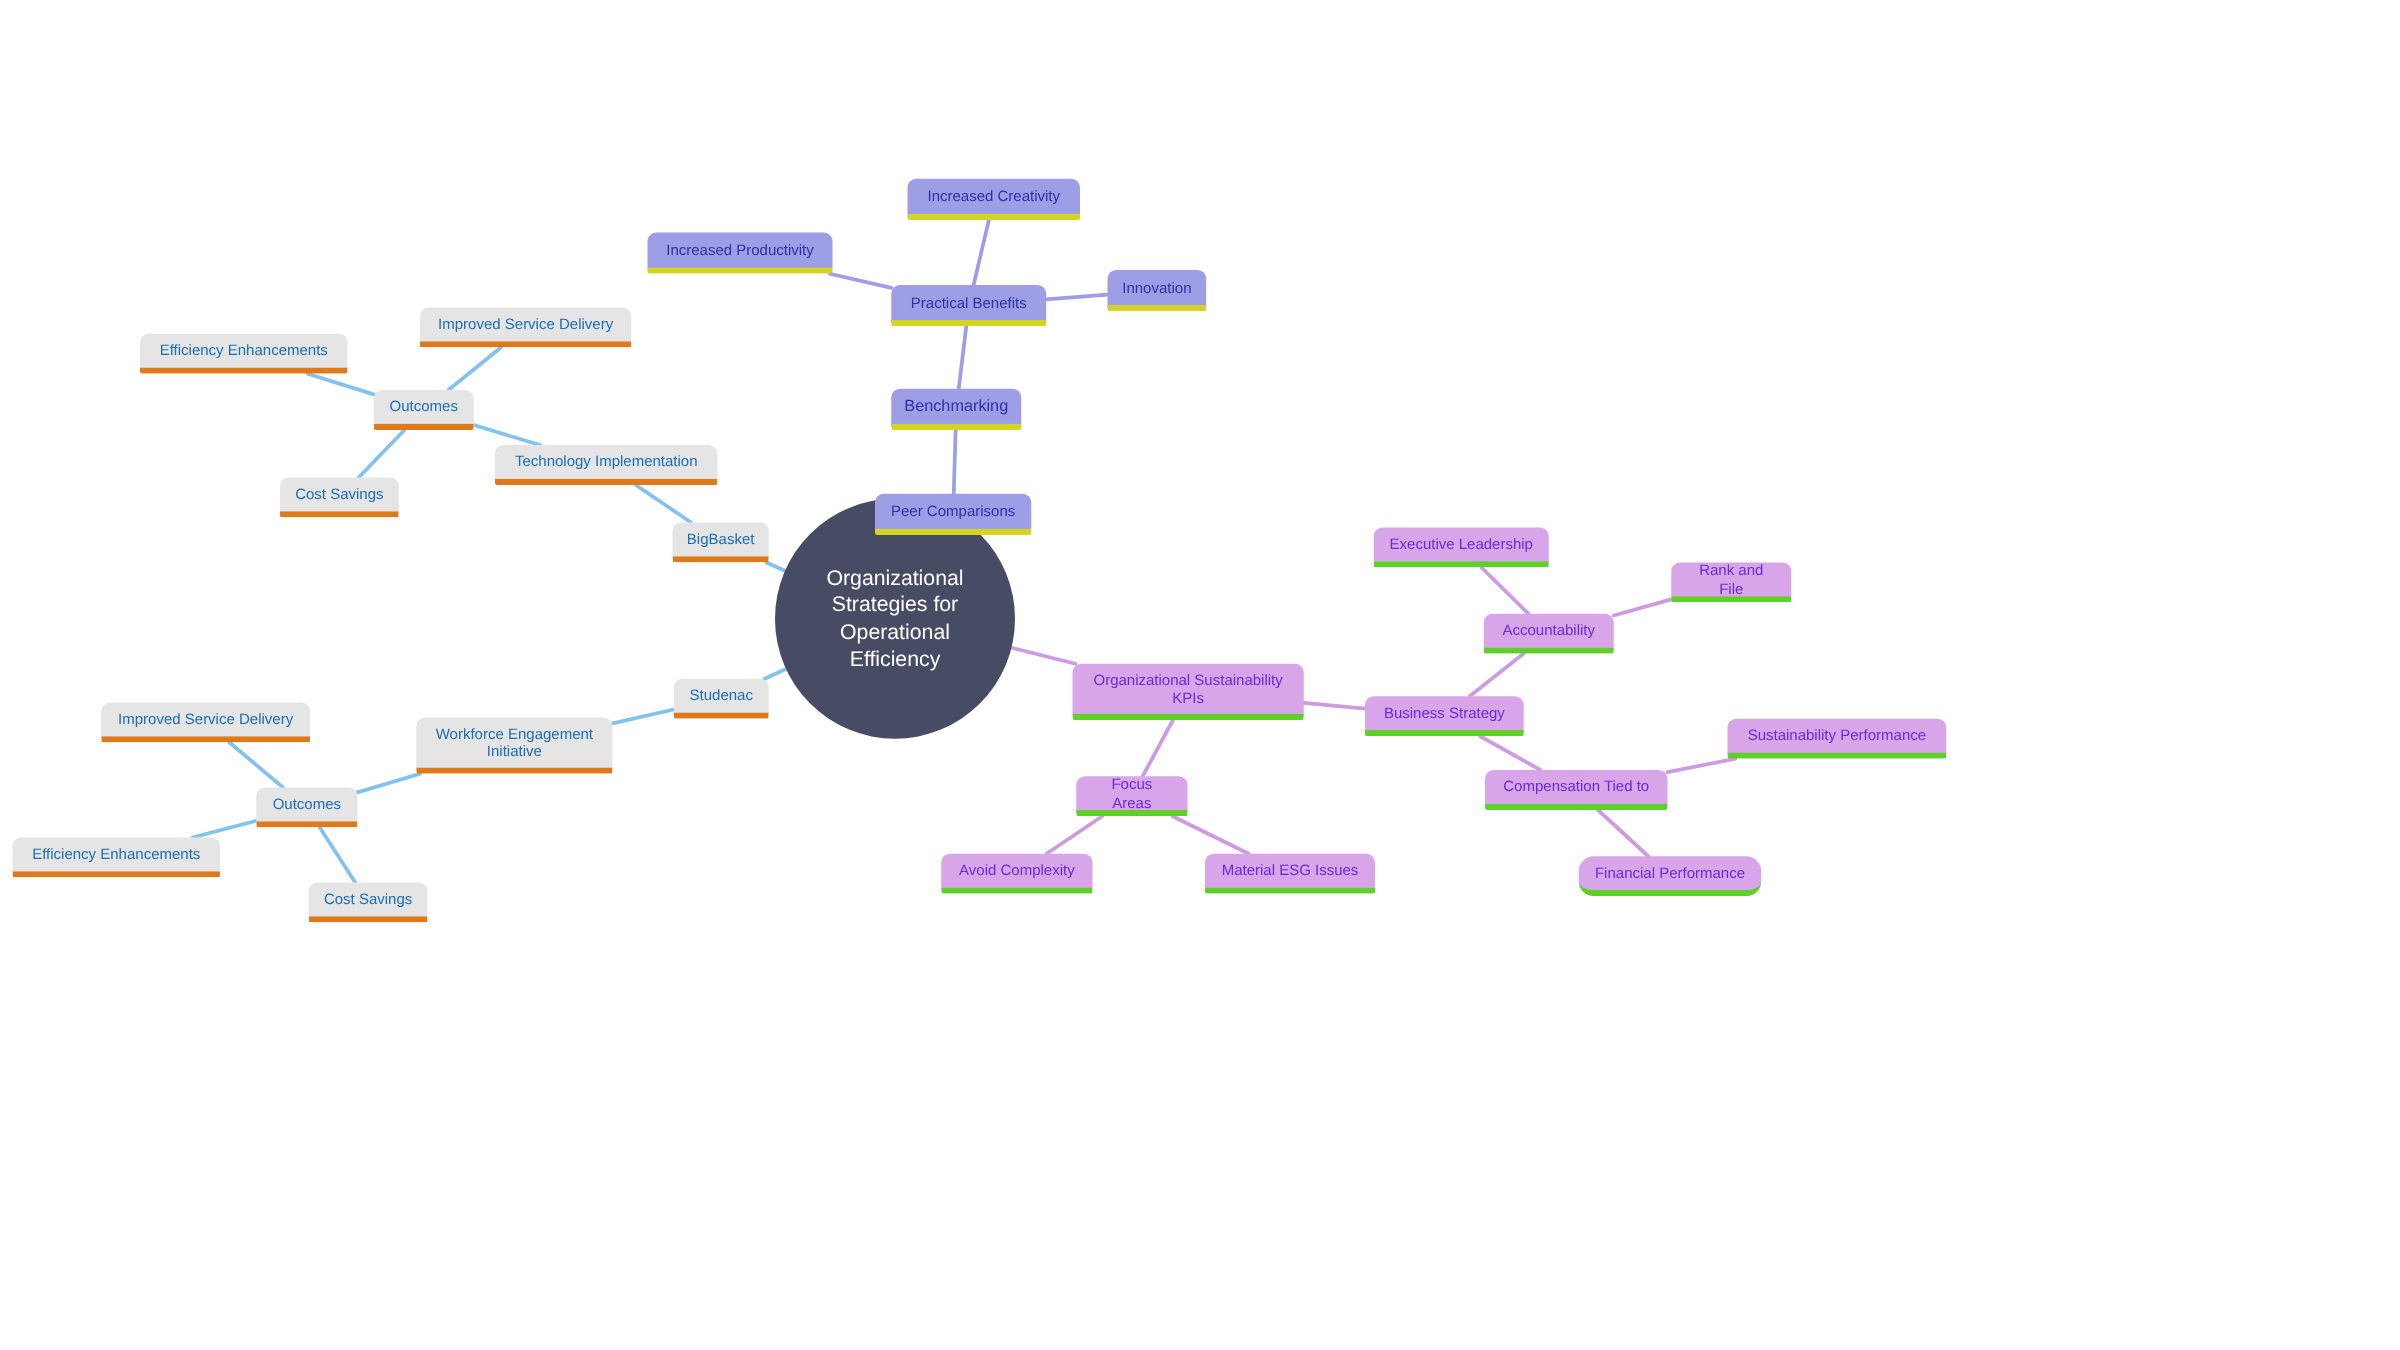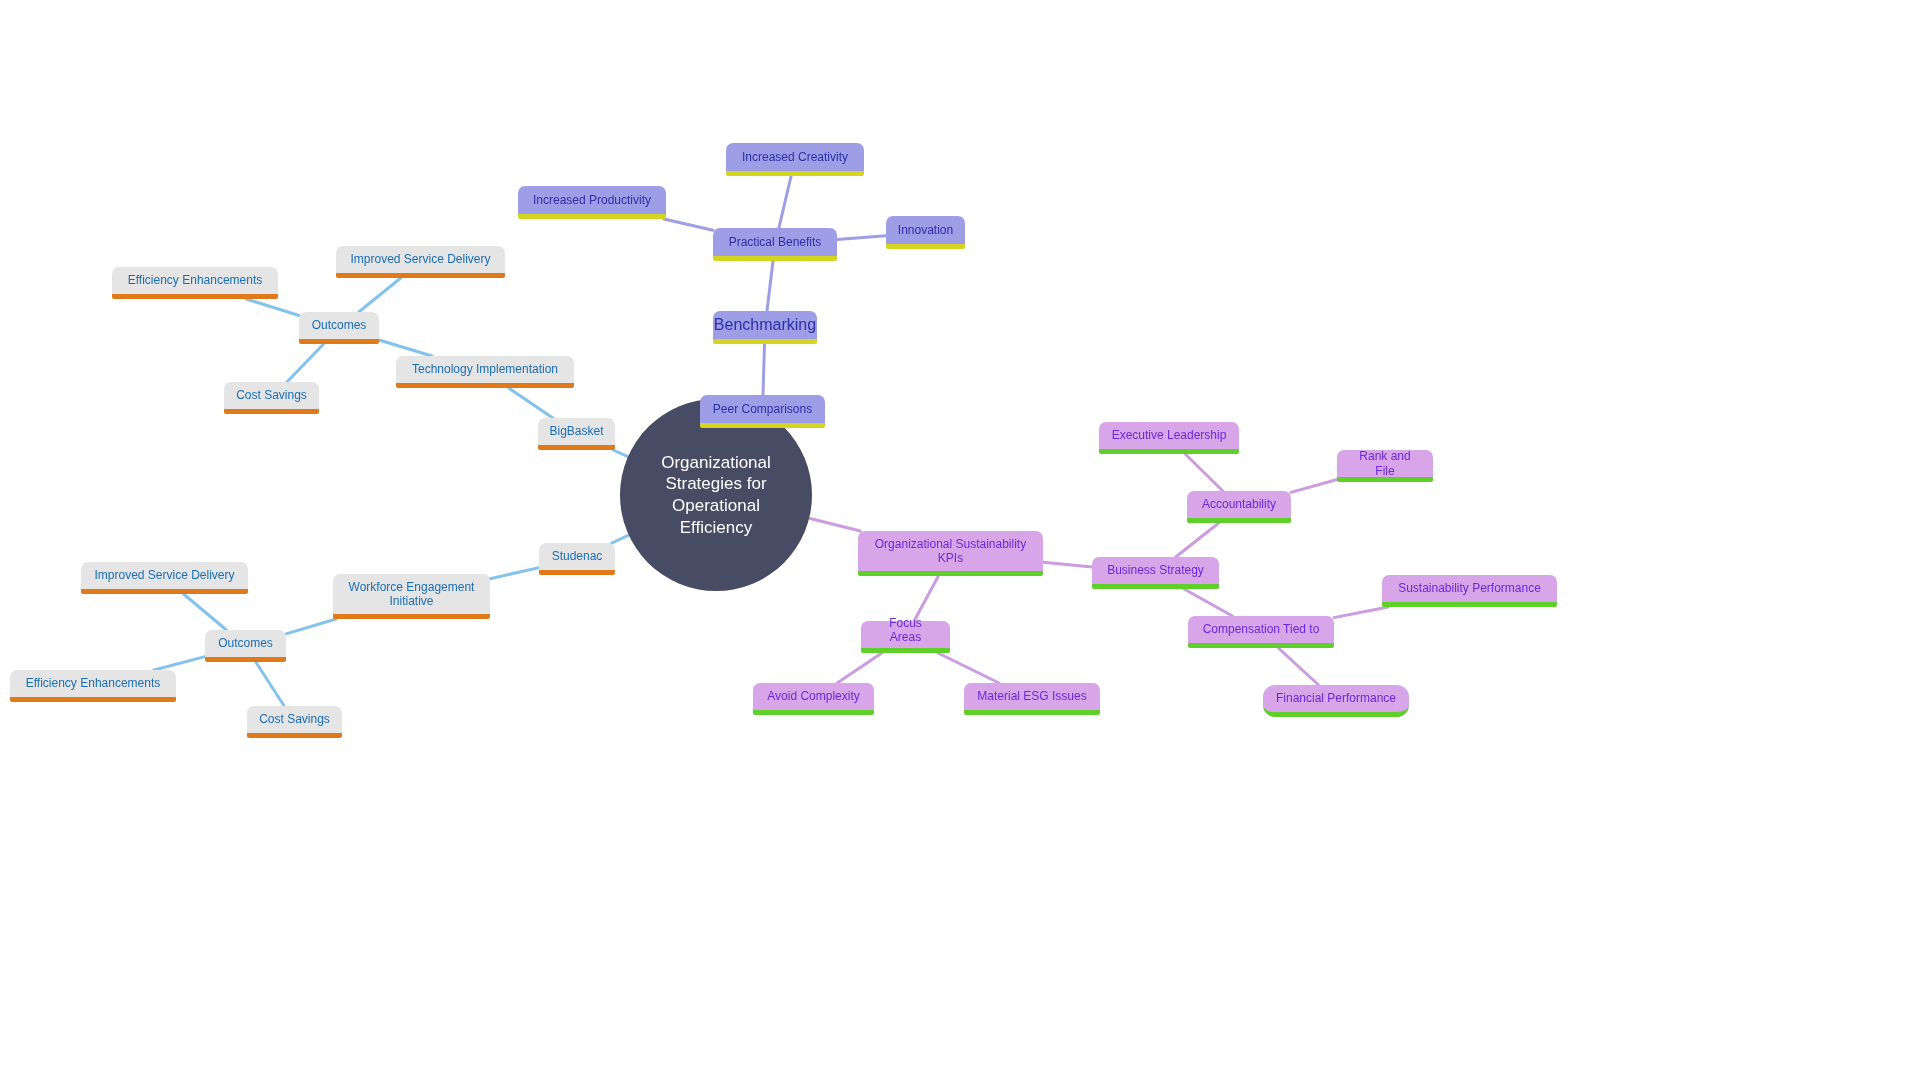--- a/index.html
+++ b/index.html
@@ -103,21 +103,21 @@
       <line x1="1334" y1="617.6450839328537" x2="1388.1341463414633" y2="607" stroke="#cc9be0" stroke-width="3" stroke-linecap="round"></line>
       <line x1="1278.391304347826" y1="648" x2="1318.608695652174" y2="685" stroke="#cc9be0" stroke-width="3" stroke-linecap="round"></line>
     </svg>
   <div id="nodes-layer">
       <div class="center-node" style="left: 620px; top: 399px; width: 192px; height: 192px;"><span>Organizational Strategies for
 Operational Efficiency</span></div>
       <div class="node periwinkle" style="left: 726px; top: 143px; width: 138px; height: 33px; font-size: 12px;"><span>Increased Creativity</span></div>
       <div class="node periwinkle" style="left: 518px; top: 186px; width: 148px; height: 33px; font-size: 12px;"><span>Increased Productivity</span></div>
       <div class="node periwinkle" style="left: 886px; top: 216px; width: 79px; height: 33px; font-size: 12px;"><span>Innovation</span></div>
       <div class="node periwinkle" style="left: 713px; top: 228px; width: 124px; height: 33px; font-size: 12px;"><span>Practical Benefits</span></div>
-      <div class="node periwinkle" style="left: 713px; top: 311px; width: 104px; height: 33px; font-size: 16px;"><span>Benchmarking</span></div>
+      <div class="node periwinkle" style="left: 713px; top: 311px; width: 104px; height: 33px; font-size: 13px;"><span>Benchmarking</span></div>
       <div class="node periwinkle" style="left: 700px; top: 395px; width: 125px; height: 33px; font-size: 12px;"><span>Peer Comparisons</span></div>
       <div class="node blue" style="left: 112px; top: 267px; width: 166px; height: 32px; font-size: 12px;"><span>Efficiency Enhancements</span></div>
       <div class="node blue" style="left: 336px; top: 246px; width: 169px; height: 32px; font-size: 12px;"><span>Improved Service Delivery</span></div>
       <div class="node blue" style="left: 299px; top: 312px; width: 80px; height: 32px; font-size: 12px;"><span>Outcomes</span></div>
       <div class="node blue" style="left: 224px; top: 382px; width: 95px; height: 32px; font-size: 12px;"><span>Cost Savings</span></div>
       <div class="node blue" style="left: 396px; top: 356px; width: 178px; height: 32px; font-size: 12px;"><span>Technology Implementation</span></div>
       <div class="node blue" style="left: 538px; top: 418px; width: 77px; height: 32px; font-size: 12px;"><span>BigBasket</span></div>
       <div class="node blue" style="left: 539px; top: 543px; width: 76px; height: 32px; font-size: 12px;"><span>Studenac</span></div>
       <div class="node blue" style="left: 333px; top: 574px; width: 157px; height: 45px; font-size: 12px;"><span>Workforce Engagement
 Initiative</span></div>
@@ -127,17 +127,17 @@
       <div class="node blue" style="left: 247px; top: 706px; width: 95px; height: 32px; font-size: 12px;"><span>Cost Savings</span></div>
       <div class="node orchid" style="left: 858px; top: 531px; width: 185px; height: 45px; font-size: 12px;"><span>Organizational Sustainability
 KPIs</span></div>
       <div class="node orchid" style="left: 1092px; top: 557px; width: 127px; height: 32px; font-size: 12px;"><span>Business Strategy</span></div>
       <div class="node orchid" style="left: 1099px; top: 422px; width: 140px; height: 32px; font-size: 12px;"><span>Executive Leadership</span></div>
       <div class="node orchid" style="left: 1187px; top: 491px; width: 104px; height: 32px; font-size: 12px;"><span>Accountability</span></div>
       <div class="node orchid" style="left: 1337px; top: 450px; width: 96px; height: 32px; font-size: 12px;"><span>Rank and File</span></div>
       <div class="node orchid" style="left: 1382px; top: 575px; width: 175px; height: 32px; font-size: 12px;"><span>Sustainability Performance</span></div>
       <div class="node orchid" style="left: 1188px; top: 616px; width: 146px; height: 32px; font-size: 12px;"><span>Compensation Tied to</span></div>
       <div class="node orchid" style="left: 1263px; top: 685px; width: 146px; height: 32px; font-size: 12px; border-radius: 12px;"><span>Financial Performance</span></div>
-      <div class="node orchid" style="left: 861px; top: 621px; width: 89px; height: 32px; font-size: 12px; align-items: flex-end;"><span>Focus Areas</span></div>
+      <div class="node orchid" style="left: 861px; top: 621px; width: 89px; height: 32px; font-size: 12px;"><span>Focus Areas</span></div>
       <div class="node orchid" style="left: 753px; top: 683px; width: 121px; height: 32px; font-size: 12px;"><span>Avoid Complexity</span></div>
       <div class="node orchid" style="left: 964px; top: 683px; width: 136px; height: 32px; font-size: 12px;"><span>Material ESG Issues</span></div>
     </div>
 </div>
 
 </body></html>

